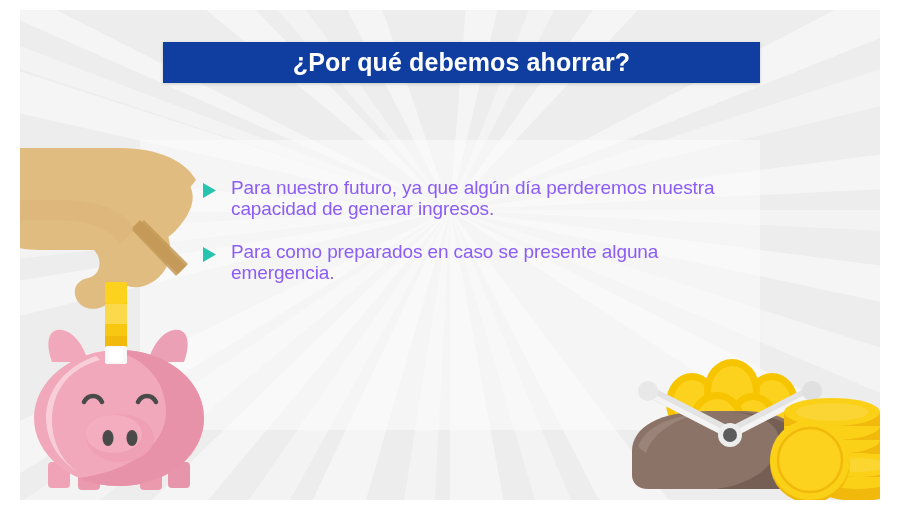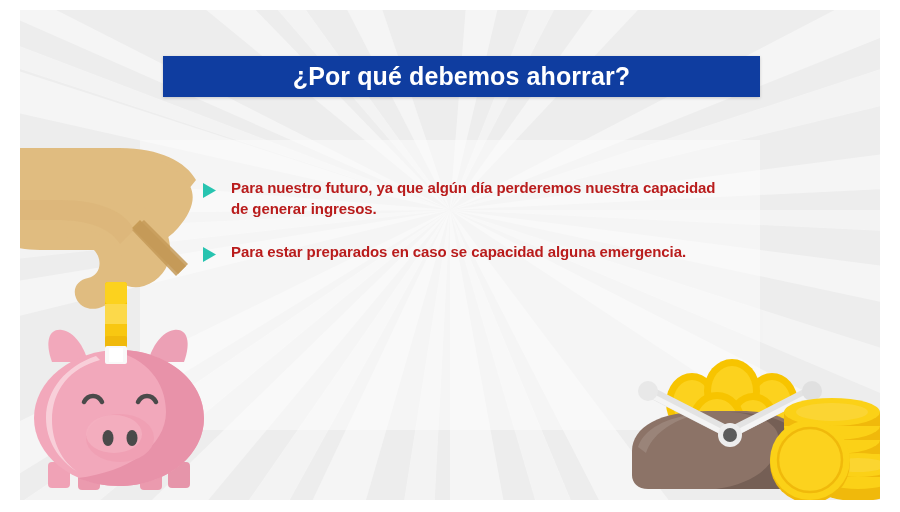--- a/index.html
+++ b/index.html
@@ -48,21 +48,21 @@
     top: 130px;
     width: 620px;
     height: 290px;
     background: rgba(255,255,255,0.45);
   }
 
   
   #title-bar {
     position: absolute;
     left: 143px;
-    top: 46px;
+    top: 32px;
     width: 597px;
     height: 41px;
     background: #0f3da0;
     display: flex;
     align-items: center;
     justify-content: center;
     box-shadow: 0 1px 3px rgba(0,0,0,0.18);
   }
   #title-text {
     color: #ffffff;
@@ -86,23 +86,23 @@
   }
   .bullet-marker {
     flex: 0 0 auto;
     width: 13px;
     height: 15px;
     margin-top: 6px;
     margin-right: 15px;
   }
   .bullet-marker svg { display: block; }
   .bullet-text {
-    color: #b91c1c;
-    font-size: 15px;
-    font-weight: bold;
+    color: #8b5cf6;
+    font-size: 19px;
+    font-weight: normal;
     line-height: 21px;
     letter-spacing: -0.1px;
   }
 
   
   .illus { position: absolute; }
   #piggy-illustration { left: -20px; top: 130px; width: 230px; height: 370px; }
   #purse-illustration { left: 600px; top: 345px; width: 300px; height: 155px; }
   .illus svg { display: block; overflow: visible; }
 </style>
@@ -294,20 +294,20 @@
         </span>
         <span class="bullet-text">Para nuestro futuro, ya que algún día perderemos nuestra capacidad de generar ingresos.</span>
       </div>
 
       <div class="bullet-row">
         <span class="bullet-marker">
           <svg width="13" height="15" viewBox="0 0 13 15">
             <polygon points="0,0 13,7.5 0,15" fill="#27c4b0"></polygon>
           </svg>
         </span>
-        <span class="bullet-text">Para estar preparados en caso se capacidad alguna emergencia.</span>
+        <span class="bullet-text">Para como preparados en caso se presente alguna emergencia.</span>
       </div>
 
 
     </div>
 
   </div>
 </div>
 
 </body></html>

